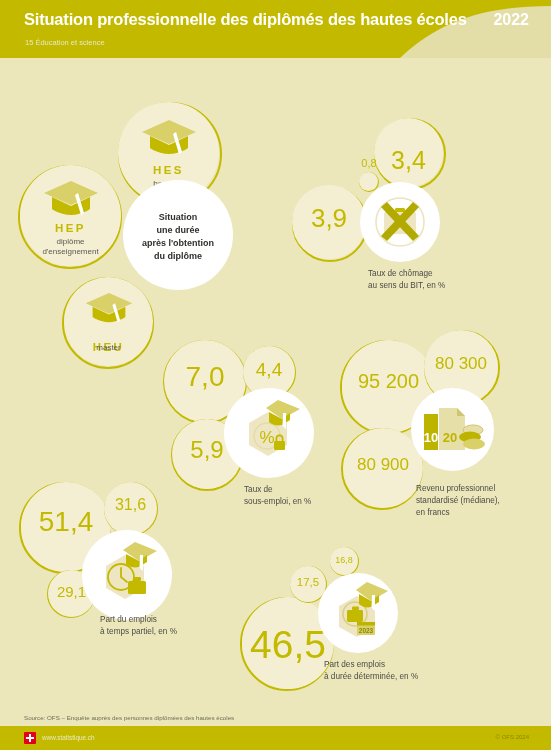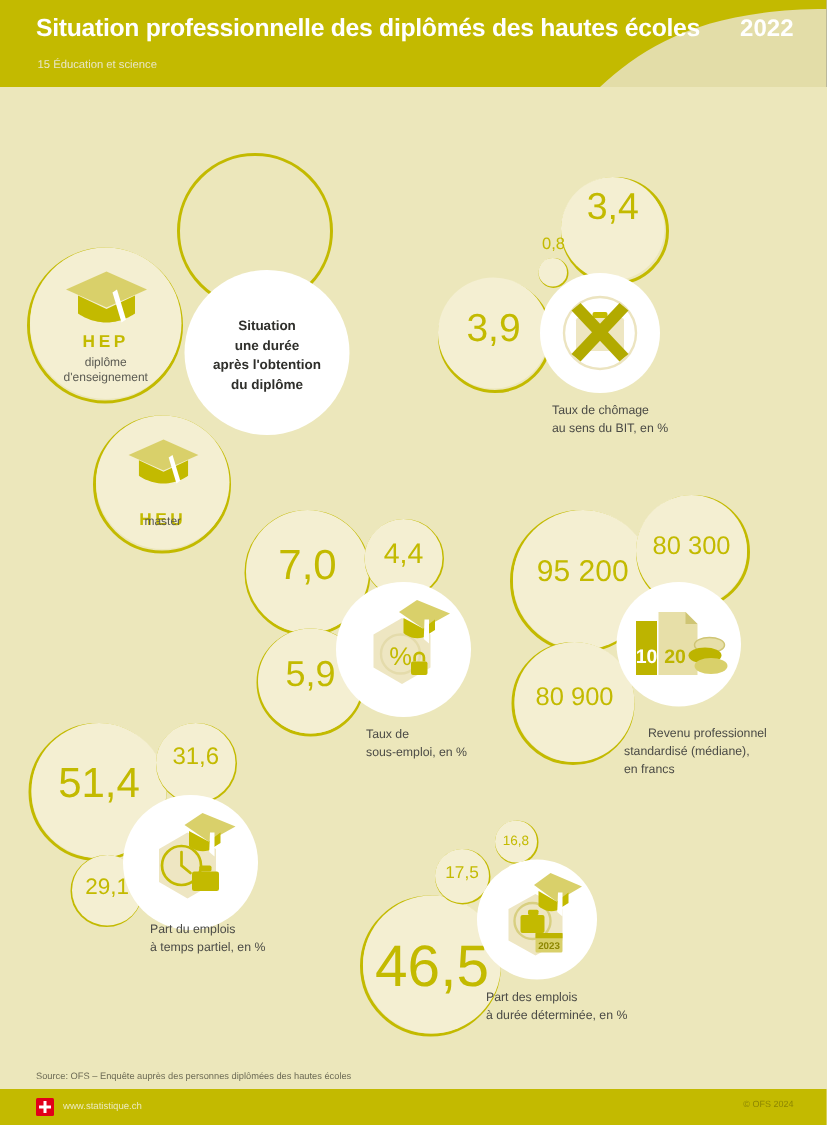--- a/index.html
+++ b/index.html
@@ -91,20 +91,29 @@
     <svg class="header-shape" viewBox="0 0 551 58" preserveAspectRatio="none">
       <rect x="0" y="0" width="551" height="58" fill="#e3dda8"></rect>
       <path d="M0,0 L551,0 L551,6 C470,6 430,30 400,58 L0,58 Z" fill="#c3ba00"></path>
     </svg>
     <div class="header-title">Situation professionnelle des diplômés des hautes écoles</div>
     <div class="header-sub">15 Éducation et science</div>
     <div class="header-year">2022</div>
   </div>
 
   <div class="ring" style="left:118px;top:102px;width:104px;height:104px;"></div>
+  <div class="circ circ-fill" style="left:118px;top:102px;width:101px;height:101px;">
+    <svg style="position:absolute;left:22px;top:16px;" width="58" height="40" viewBox="0 0 58 40">
+      <path d="M29 2 L56 14 L29 26 L2 14 Z" fill="#d9d06a"></path>
+      <path d="M10 18 L10 30 C10 30 18 36 29 36 C40 36 48 30 48 30 L48 18 L29 27 Z" fill="#c3ba00"></path>
+      <path d="M36 14 L42 34 L39 36 L33 16 Z" fill="#ffffff"></path>
+    </svg>
+    <div class="edu-code" style="top:62px;">HES</div>
+    <div class="edu-sub" style="top:77px;">bachelor</div>
+  </div>
 
   <div class="ring" style="left:18px;top:165px;width:104px;height:104px;"></div>
   <div class="circ circ-fill" style="left:20px;top:165px;width:101px;height:101px;">
     <svg style="position:absolute;left:22px;top:14px;" width="58" height="40" viewBox="0 0 58 40">
       <path d="M29 2 L56 14 L29 26 L2 14 Z" fill="#d9d06a"></path>
       <path d="M10 18 L10 30 C10 30 18 36 29 36 C40 36 48 30 48 30 L48 18 L29 27 Z" fill="#c3ba00"></path>
       <path d="M36 14 L42 34 L39 36 L33 16 Z" fill="#ffffff"></path>
     </svg>
     <div class="edu-code" style="top:57px;">HEP</div>
     <div class="edu-sub" style="top:72px;">diplôme</div>
@@ -125,21 +134,21 @@
   <div class="white-disc" style="left:123px;top:180px;width:110px;height:110px;"></div>
   <div class="center-text" style="left:123px;top:211px;width:110px;">Situation</div>
   <div class="center-text" style="left:123px;top:224px;width:110px;">une durée</div>
   <div class="center-text" style="left:123px;top:237px;width:110px;">après l'obtention</div>
   <div class="center-text" style="left:123px;top:250px;width:110px;">du diplôme</div>
 
   <div>
 
     <div class="ring" style="left:374px;top:118px;width:72px;height:72px;"></div>
     <div class="circ circ-fill" style="left:374px;top:118px;width:69px;height:69px;"></div>
-    <div class="val" style="left:374px;top:126px;width:69px;font-size:25px;">3,4</div>
+    <div class="val" style="left:374px;top:148px;width:69px;font-size:25px;">3,4</div>
 
     <div class="ring" style="left:359px;top:172px;width:20px;height:20px;"></div>
     <div class="circ circ-fill" style="left:359px;top:172px;width:19px;height:19px;"></div>
     <div class="val" style="left:346px;top:158px;width:46px;font-size:11px;">0,8</div>
 
     <div class="ring" style="left:292px;top:186px;width:76px;height:76px;"></div>
     <div class="circ circ-fill" style="left:292px;top:185px;width:74px;height:74px;"></div>
     <div class="val" style="left:292px;top:205px;width:74px;font-size:26px;">3,9</div>
 
     <div class="white-disc" style="left:360px;top:182px;width:80px;height:80px;"></div>
@@ -201,21 +210,21 @@
     <svg style="position:absolute;left:420px;top:400px;" width="66" height="58" viewBox="0 0 66 58">
       <rect x="4" y="14" width="14" height="36" fill="#bdb400"></rect>
       <path d="M19 8 L37 8 L45 16 L45 50 L19 50 Z" fill="#e7dfa8"></path>
       <path d="M37 8 L45 16 L37 16 Z" fill="#cfc574"></path>
       <text x="11" y="42" font-family="Liberation Sans, sans-serif" font-size="13" font-weight="bold" fill="#ffffff" text-anchor="middle">10</text>
       <text x="30" y="42" font-family="Liberation Sans, sans-serif" font-size="13" font-weight="bold" fill="#bdb400" text-anchor="middle">20</text>
       <ellipse cx="53" cy="30" rx="10" ry="5" fill="#e7dfa8" stroke="#cfc574" stroke-width="1"></ellipse>
       <ellipse cx="50" cy="37" rx="11" ry="5.4" fill="#bdb400"></ellipse>
       <ellipse cx="54" cy="44" rx="11" ry="5.4" fill="#d9d06a"></ellipse>
     </svg>
-    <div class="cap" style="left:416px;top:483px;margin-left:16px;">Revenu professionnel</div>
+    <div class="cap" style="left:416px;top:483px;">Revenu professionnel</div>
     <div class="cap" style="left:416px;top:495px;">standardisé (médiane),</div>
     <div class="cap" style="left:416px;top:507px;">en francs</div>
   </div>
 
   <div>
 
     <div class="ring" style="left:19px;top:482px;width:92px;height:92px;"></div>
     <div class="circ circ-fill" style="left:21px;top:482px;width:90px;height:90px;"></div>
     <div class="val" style="left:21px;top:508px;width:90px;font-size:28px;">51,4</div>
 

